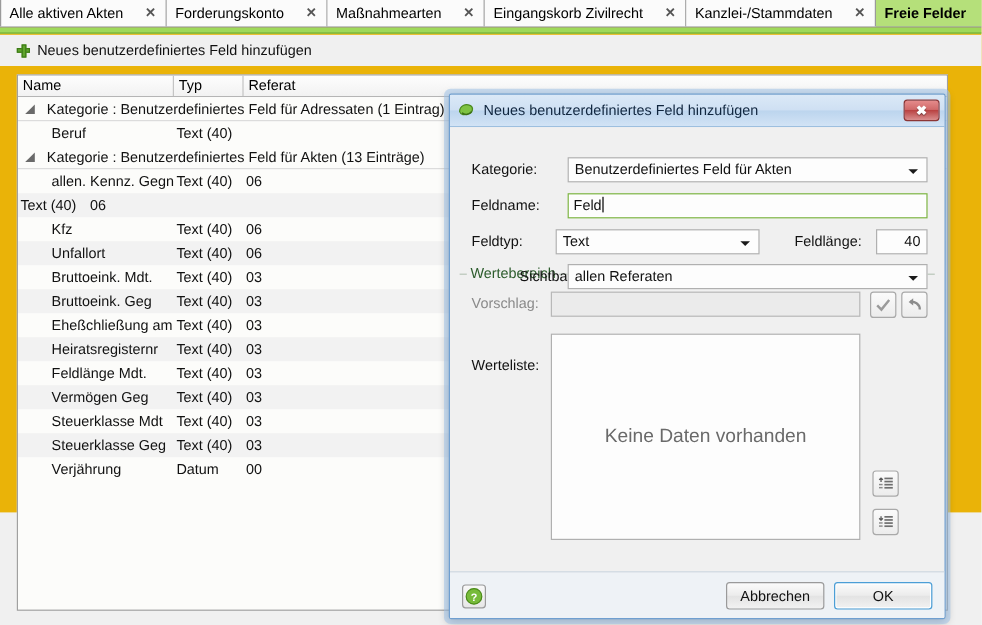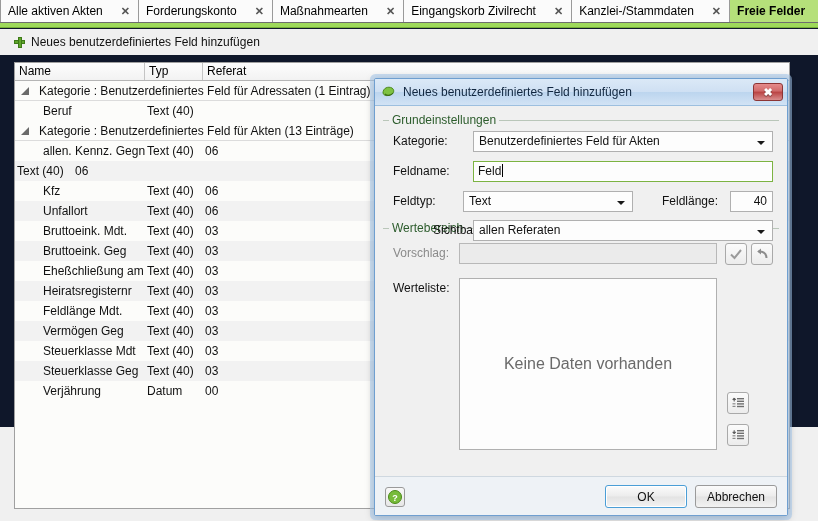--- a/index.html
+++ b/index.html
@@ -11,21 +11,21 @@
     background: #f0f0f0;
     font-family: "Liberation Sans", sans-serif;
     font-size: 12px;
     color: #1a1a1a;
   }
 
   #app {
     position: relative;
     width: 818px;
     height: 427px;
-    background: #0f172a;
+    background: #eab308;
   }
 
   
   .tabbar {
     position: absolute;
     left: 0; top: 0;
     width: 818px;
     height: 23px;
     background: #f0f0f0;
     display: flex;
@@ -519,24 +519,20 @@
           <path d="M2 9 C2 4, 7 2, 11 4 C14 6, 13 10, 9 11 C6 12, 3 12, 2 9 Z" fill="#7ec242" stroke="#4c8a20" stroke-width="1"></path>
           <path d="M4 10 C6 12, 10 12, 12 9" fill="none" stroke="#3c6f16" stroke-width="1.2"></path>
         </svg>
       </span>
       <span class="dlg-title-text">Neues benutzerdefiniertes Feld hinzufügen</span>
       <span class="dlg-close">✖</span>
     </div>
 
     <div class="dlg-body">
 
-      <div class="groupbox gb1">
-        <div class="gb-line"></div>
-        <div class="gb-legend">Grundeinstellungen</div>
-      </div>
 
       <div class="groupbox gb2">
         <div class="gb-line"></div>
         <div class="gb-legend">Wertebereich</div>
       </div>
 
       <div class="row" style="left:18px; top:28px;">
         <span class="lbl" style="width:76px;">Kategorie:</span>
       </div>
       <div class="combo" style="position:absolute; left:98px; top:25px; width:300px;">
@@ -585,21 +581,21 @@
         </svg>
       </div>
       <div class="sqbtn" style="position:absolute; left:376px; top:137px;">
         <svg width="14" height="14" viewBox="0 0 14 14">
           <path d="M11.5 11 C11.5 6, 7 4, 3.5 4.5" fill="none" stroke="#8c8c8c" stroke-width="2"></path>
           <path d="M6 1.5 L2.2 4.6 L6 7.5 Z" fill="#8c8c8c"></path>
         </svg>
       </div>
 
       <div class="row" style="left:18px; top:175px;">
-        <span class="lbl" style="width:76px;">Werteliste:</span>
+        <span class="lbl" style="width:76px;margin-top:16px;">Werteliste:</span>
       </div>
       <div class="listbox">
         <span class="empty-text">Keine Daten vorhanden</span>
       </div>
 
       <div class="sqbtn tall" style="position:absolute; left:352px; top:286px;">
         <svg width="14" height="14" viewBox="0 0 14 14">
           <path d="M3.2 5.6 L3.2 2.2 M3.2 2.2 L1.7 3.9 M3.2 2.2 L4.7 3.9" stroke="#5b5b5b" stroke-width="1.1" fill="none"></path>
           <rect x="6" y="2" width="7" height="1.4" fill="#6f6f6f"></rect>
           <rect x="6" y="4.6" width="7" height="1.4" fill="#6f6f6f"></rect>
@@ -622,20 +618,20 @@
       </div>
 
       <div class="dlg-footer">
         <div class="help-btn">
           <svg width="16" height="16" viewBox="0 0 16 16">
             <circle cx="8" cy="8" r="6.5" fill="#77bb3a" stroke="#4a8a18" stroke-width="1"></circle>
             <text x="8" y="11.5" font-family="Liberation Sans, sans-serif" font-size="9" font-weight="bold" fill="#ffffff" text-anchor="middle">?</text>
           </svg>
         </div>
         <div class="footer-spacer"></div>
+        <div class="btn">Abbrechen</div>
         <div class="btn default">OK</div>
-        <div class="btn">Abbrechen</div>
       </div>
 
     </div>
   </div>
 
 </div>
 
 </body></html>

